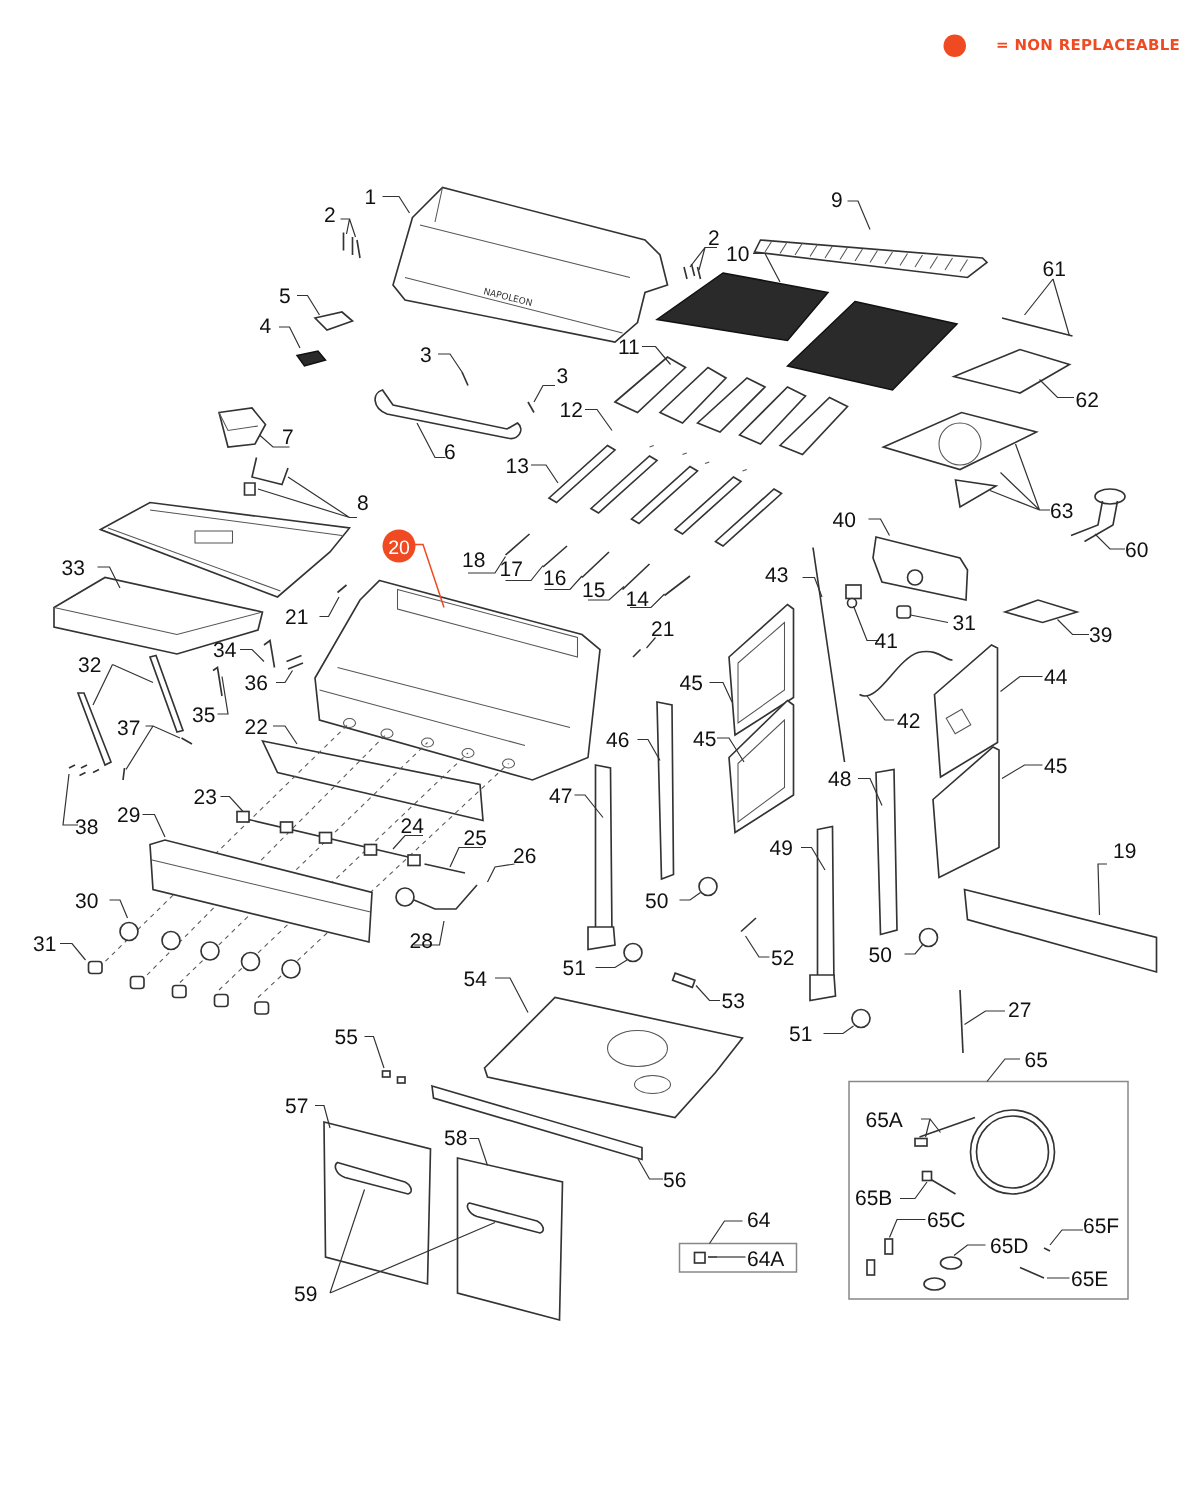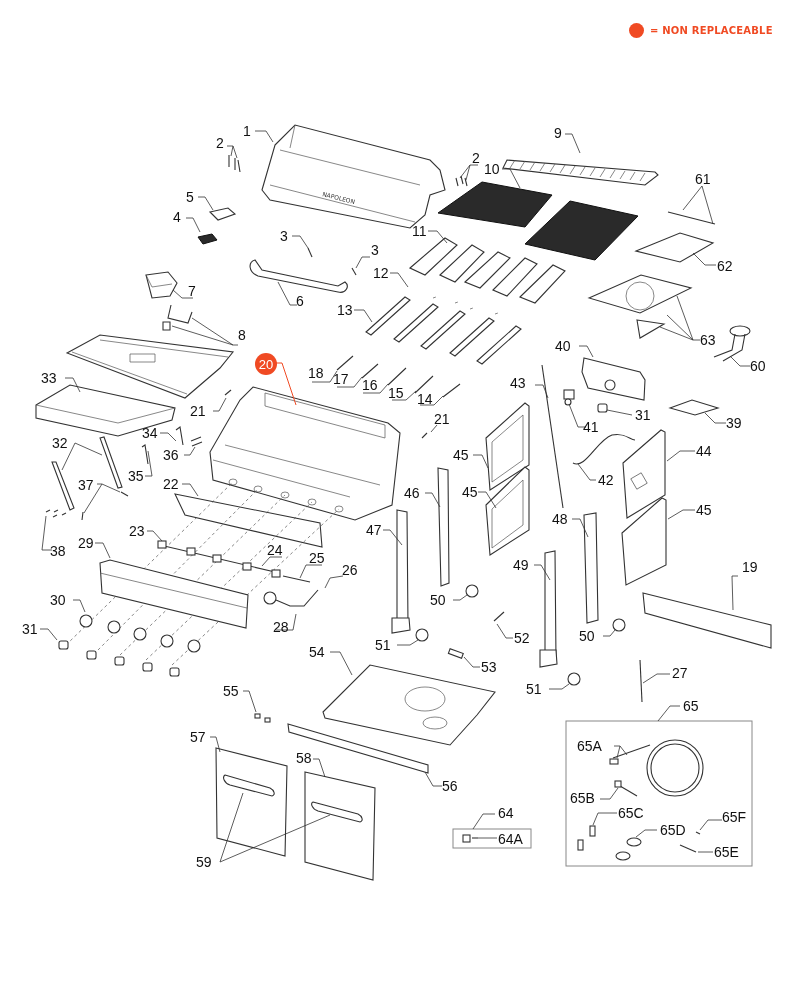--- a/index.html
+++ b/index.html
@@ -6,21 +6,21 @@
   body { width: 798px; height: 1007px; position: relative; overflow: hidden;
          font-family: "Liberation Sans", sans-serif; }
   #diagram { position: absolute; left: 0; top: 0; width: 798px; height: 1007px; }
   .part { fill: #ffffff; stroke: #333; stroke-width: 1.1; }
   .part-dark { fill: #2a2a2a; stroke: #111; stroke-width: 1; }
   .part-line { fill: none; stroke: #333; stroke-width: 1.1; }
   .thin { fill: none; stroke: #555; stroke-width: 0.7; }
   .leader { fill: none; stroke: #333; stroke-width: 0.8; }
   .dash { fill: none; stroke: #555; stroke-width: 0.7; stroke-dasharray: 3 3; }
   .callout { font-family: "Liberation Sans", sans-serif; font-size: 14px; fill: #111; }
-  .legend { position: absolute; left: 629px; top: 23px; display: flex; align-items: center; gap: 6px; }
+  .legend { position: absolute; left: 629px; top: 23px; display: flex; align-items: center; gap: 20px; }
   .legend-dot { width: 15px; height: 15px; border-radius: 50%; background: #f04a23; display: inline-block; }
   .legend-text { font-family: "DejaVu Sans", sans-serif; font-weight: bold; font-size: 10px; color: #f04a23; letter-spacing: 0.2px; }
   .box { fill: none; stroke: #888; stroke-width: 1; }
 </style>
 </head>
 <body>
 
 <div class="legend">
   <span class="legend-dot"></span>
   <span class="legend-text">= NON REPLACEABLE</span>

